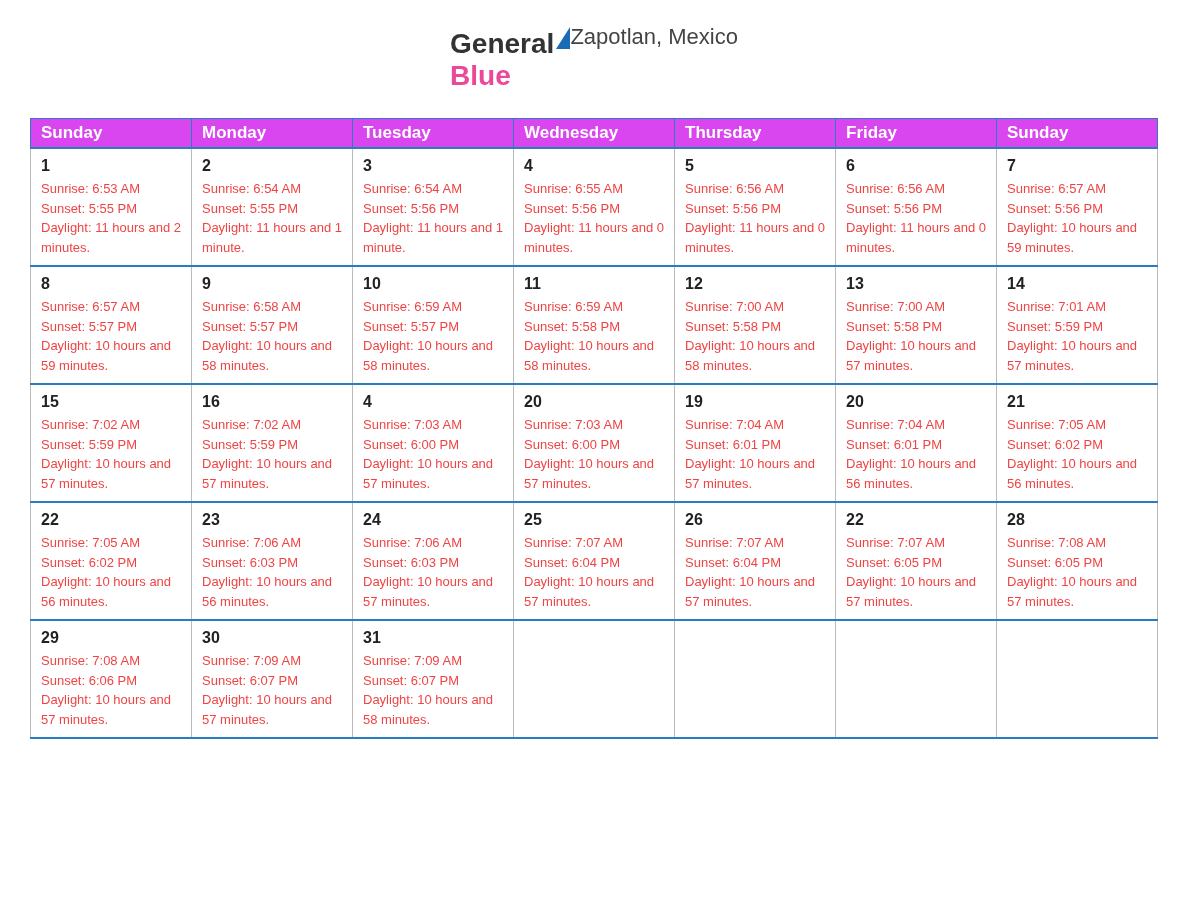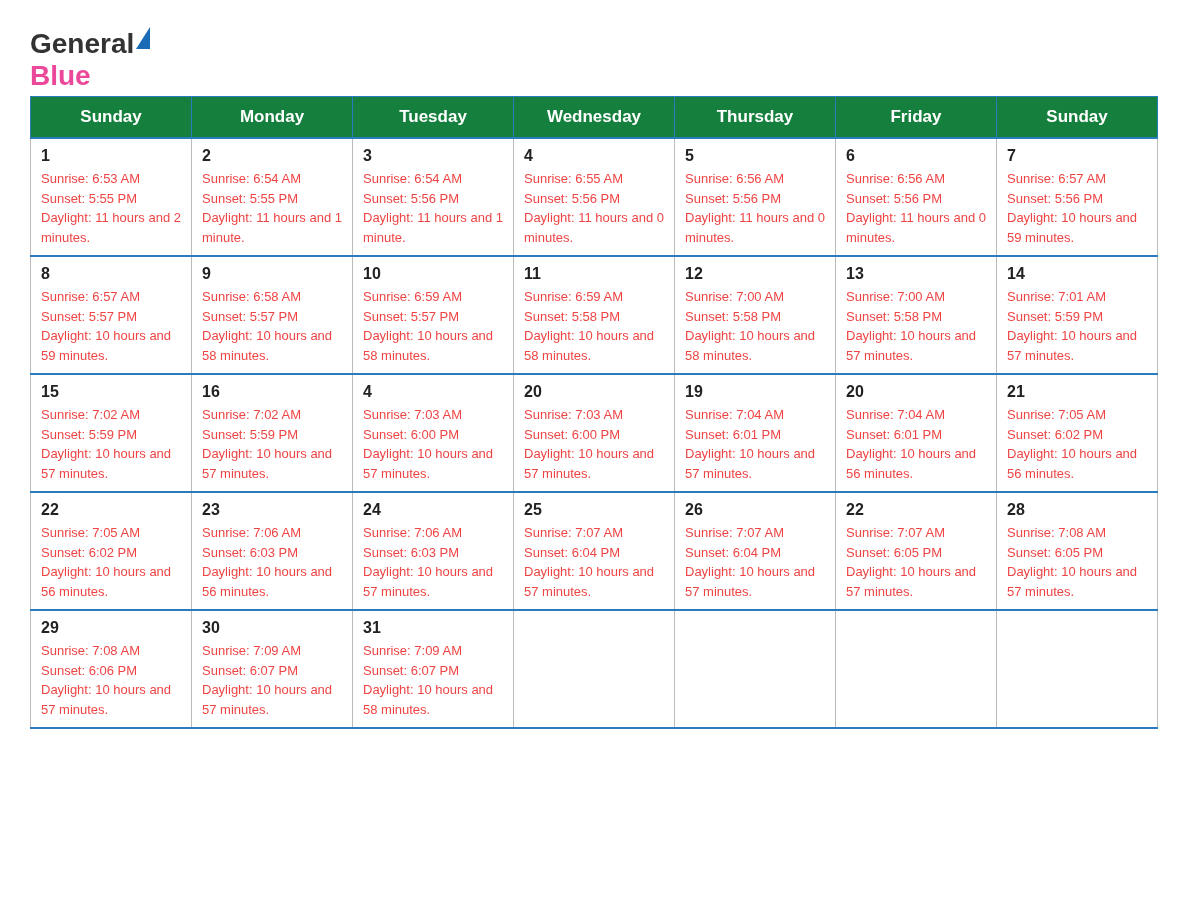--- a/index.html
+++ b/index.html
@@ -5,23 +5,23 @@
     * { margin: 0; padding: 0; box-sizing: border-box; }
     body {
       font-family: Arial, sans-serif;
       background: #fff;
       width: 1188px;
       min-height: 918px;
       padding: 20px 30px;
     }
     .header {
       display: flex;
-      justify-content: space-between;
+      justify-content: center;
       align-items: flex-start;
-      margin-bottom: 4px;
+      margin-bottom: 26px;
     }
     .logo {
       display: flex;
       align-items: center;
       margin-top: 8px;
     }
     .logo-text-general {
       font-size: 28px;
       font-weight: bold;
       color: #333;
@@ -55,26 +55,26 @@
       font-weight: normal;
       color: #444;
       margin-top: 4px;
     }
     .calendar {
       width: 100%;
       border-collapse: collapse;
       border: 1px solid #888;
     }
     .calendar th {
-      background-color: #15803d;
+      background-color: #d946ef;
       color: #fff;
       font-size: 17px;
       font-weight: bold;
-      padding: 10px 10px;
-      text-align: center;
+      padding: 4px 10px;
+      text-align: left;
       border: 1px solid #2b7bbf;
     }
     .calendar td {
       vertical-align: top;
       padding: 8px 10px;
       font-size: 13px;
       color: #333;
       border: 1px solid #bbb;
       width: 14.28%;
       min-height: 95px;
@@ -102,20 +102,21 @@
 <body>
 
 <div class="header">
   <div class="logo">
     <span>
       <span class="logo-text-general">General</span><span class="logo-icon"></span><br>
       <span class="logo-text-blue">Blue</span>
     </span>
   </div>
   <div class="title-block">
+    <h2>Zapotlan, Mexico</h2>
   </div>
 </div>
 
 <table class="calendar">
   <thead>
     <tr>
     <th>Sunday</th>
         <th>Monday</th>
         <th>Tuesday</th>
         <th>Wednesday</th>

